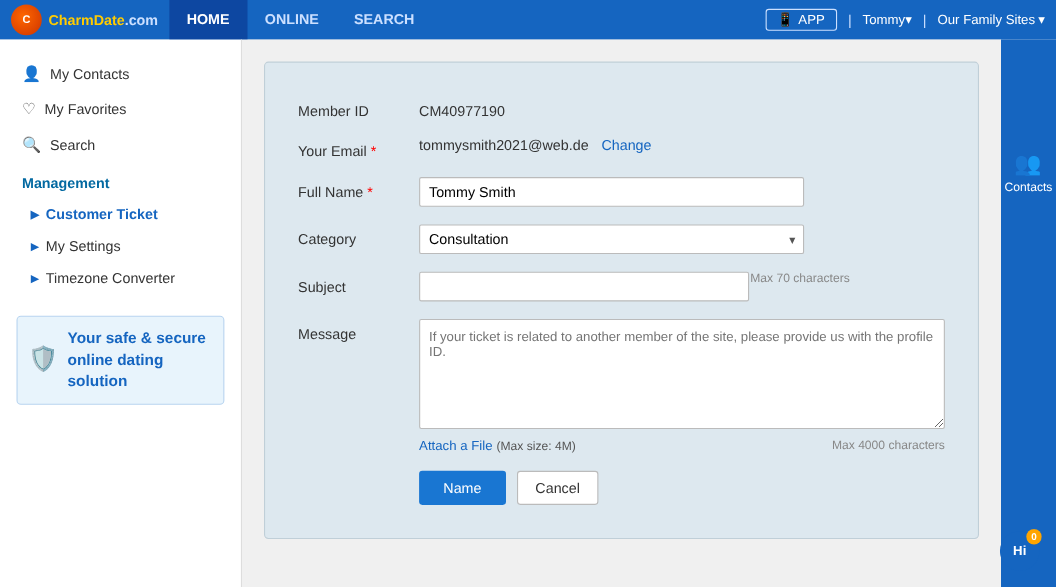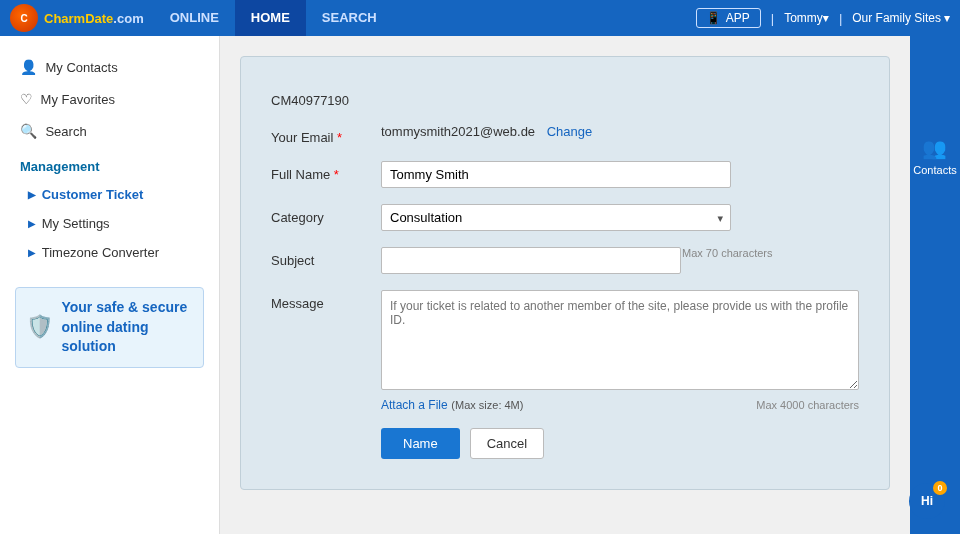--- a/index.html
+++ b/index.html
@@ -315,22 +315,22 @@
 <header class="header">
   <div class="logo">
     <div class="logo-circle">
       <span style="color:white;font-size:10px;font-weight:bold;">C</span>
     </div>
     <span class="logo-text">
       <span>CharmDate</span><span style="color:#cce0ff;">.com</span>
     </span>
   </div>
   <nav class="nav">
+    <div class="nav-item active">HOME</div>
     <div class="nav-item">ONLINE</div>
-    <div class="nav-item active">HOME</div>
     <div class="nav-item">SEARCH</div>
   </nav>
   <div class="header-right">
     <div class="app-btn">
       <span>📱</span>
       <span>APP</span>
     </div>
     <span class="header-divider">|</span>
     <div class="header-user">
       <span>Tommy</span>
@@ -381,20 +381,21 @@
         <div>Your safe &amp; secure</div>
         <div>online dating solution</div>
       </div>
     </div>
   </aside>
 
   <main class="main">
     <div class="form-card">
 
       <div class="form-row">
+        <div class="form-label">Member ID</div>
         <div class="form-value">CM40977190</div>
       </div>
 
       <div class="form-row">
         <div class="form-label">
           <span>Your Email</span><span class="required"> *</span>
         </div>
         <div class="form-field">
           <span class="form-value" style="display:inline;">tommysmith2021@web.de</span>
           <a class="change-link">Change</a>

